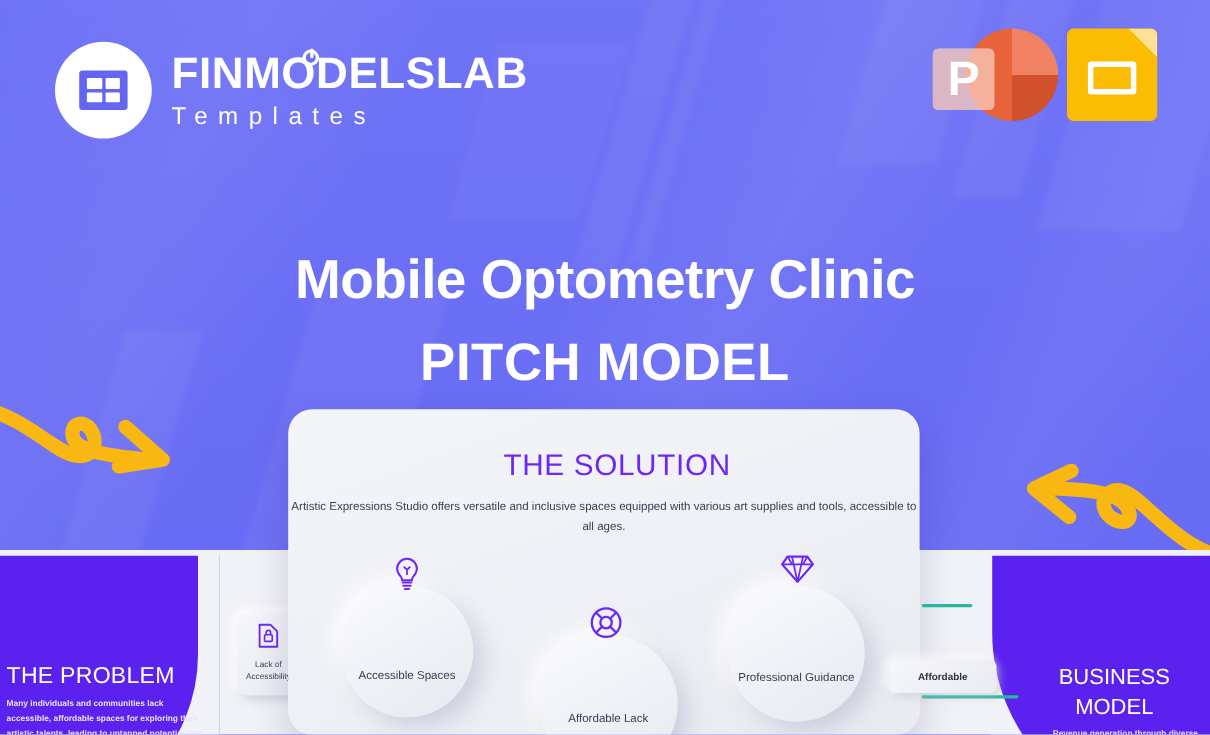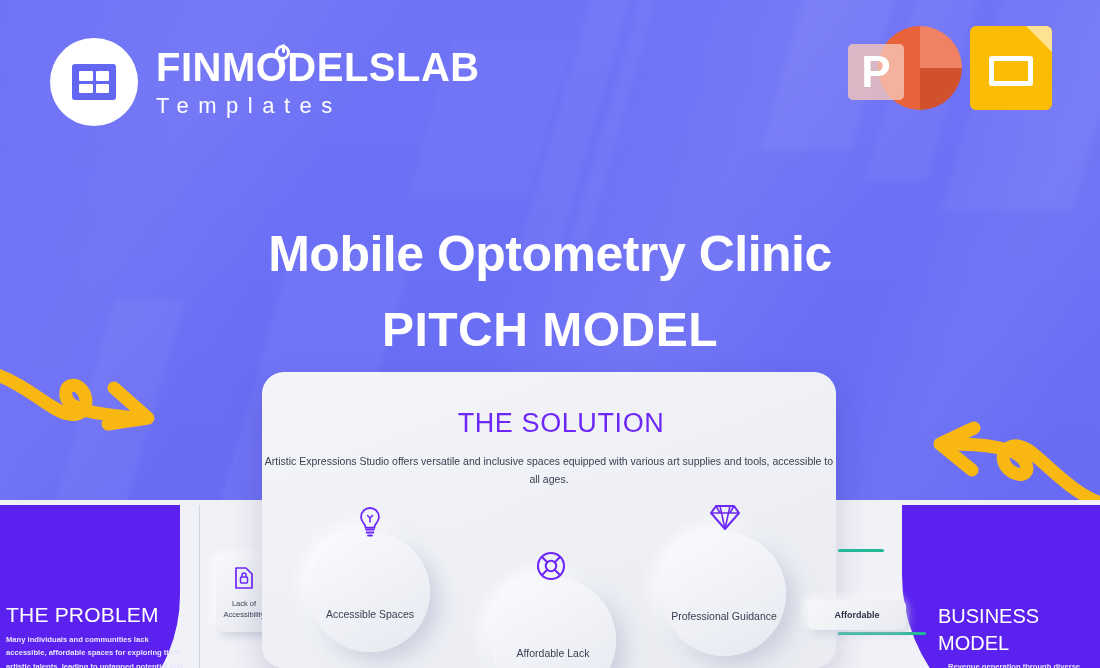--- a/index.html
+++ b/index.html
@@ -117,21 +117,21 @@
     background:linear-gradient(150deg,#fafbfd 0%,#eef0f6 60%,#e7e9f0 100%);
     box-shadow:9px 9px 20px rgba(176,182,204,.55), -8px -8px 18px rgba(255,255,255,.92);
     display:flex; align-items:flex-end; justify-content:center;
   }
   .bubble .btxt{ text-align:left; color:#3a4053; font-size:10.5px; line-height:1.42; }
   .bubble-icon{ position:absolute; }
 
   
   .card-business{
     position:absolute; right:0; top:505px; width:200px; height:163px;
-    background:#f1f2f7; overflow:hidden;
+    background:#f1f2f7; overflow:hidden;text-align:center;
   }
   .card-business .blob{
     position:absolute; right:-52px; top:0px; width:250px; height:240px;
     background:#5b22ef; border-bottom-left-radius:170px; border-top-right-radius:10px;
   }
   .biz-title{ position:absolute; right:12px; top:98px; width:150px; color:#fff; font-size:20px; line-height:1.35; }
   .biz-body{ position:absolute; right:2px; top:155px; width:150px; color:#e4defc;
     font-size:7.6px; line-height:1.8; font-weight:600; }
   .biz-chip{
     position:absolute; left:808px; top:600px; width:98px; height:30px;

